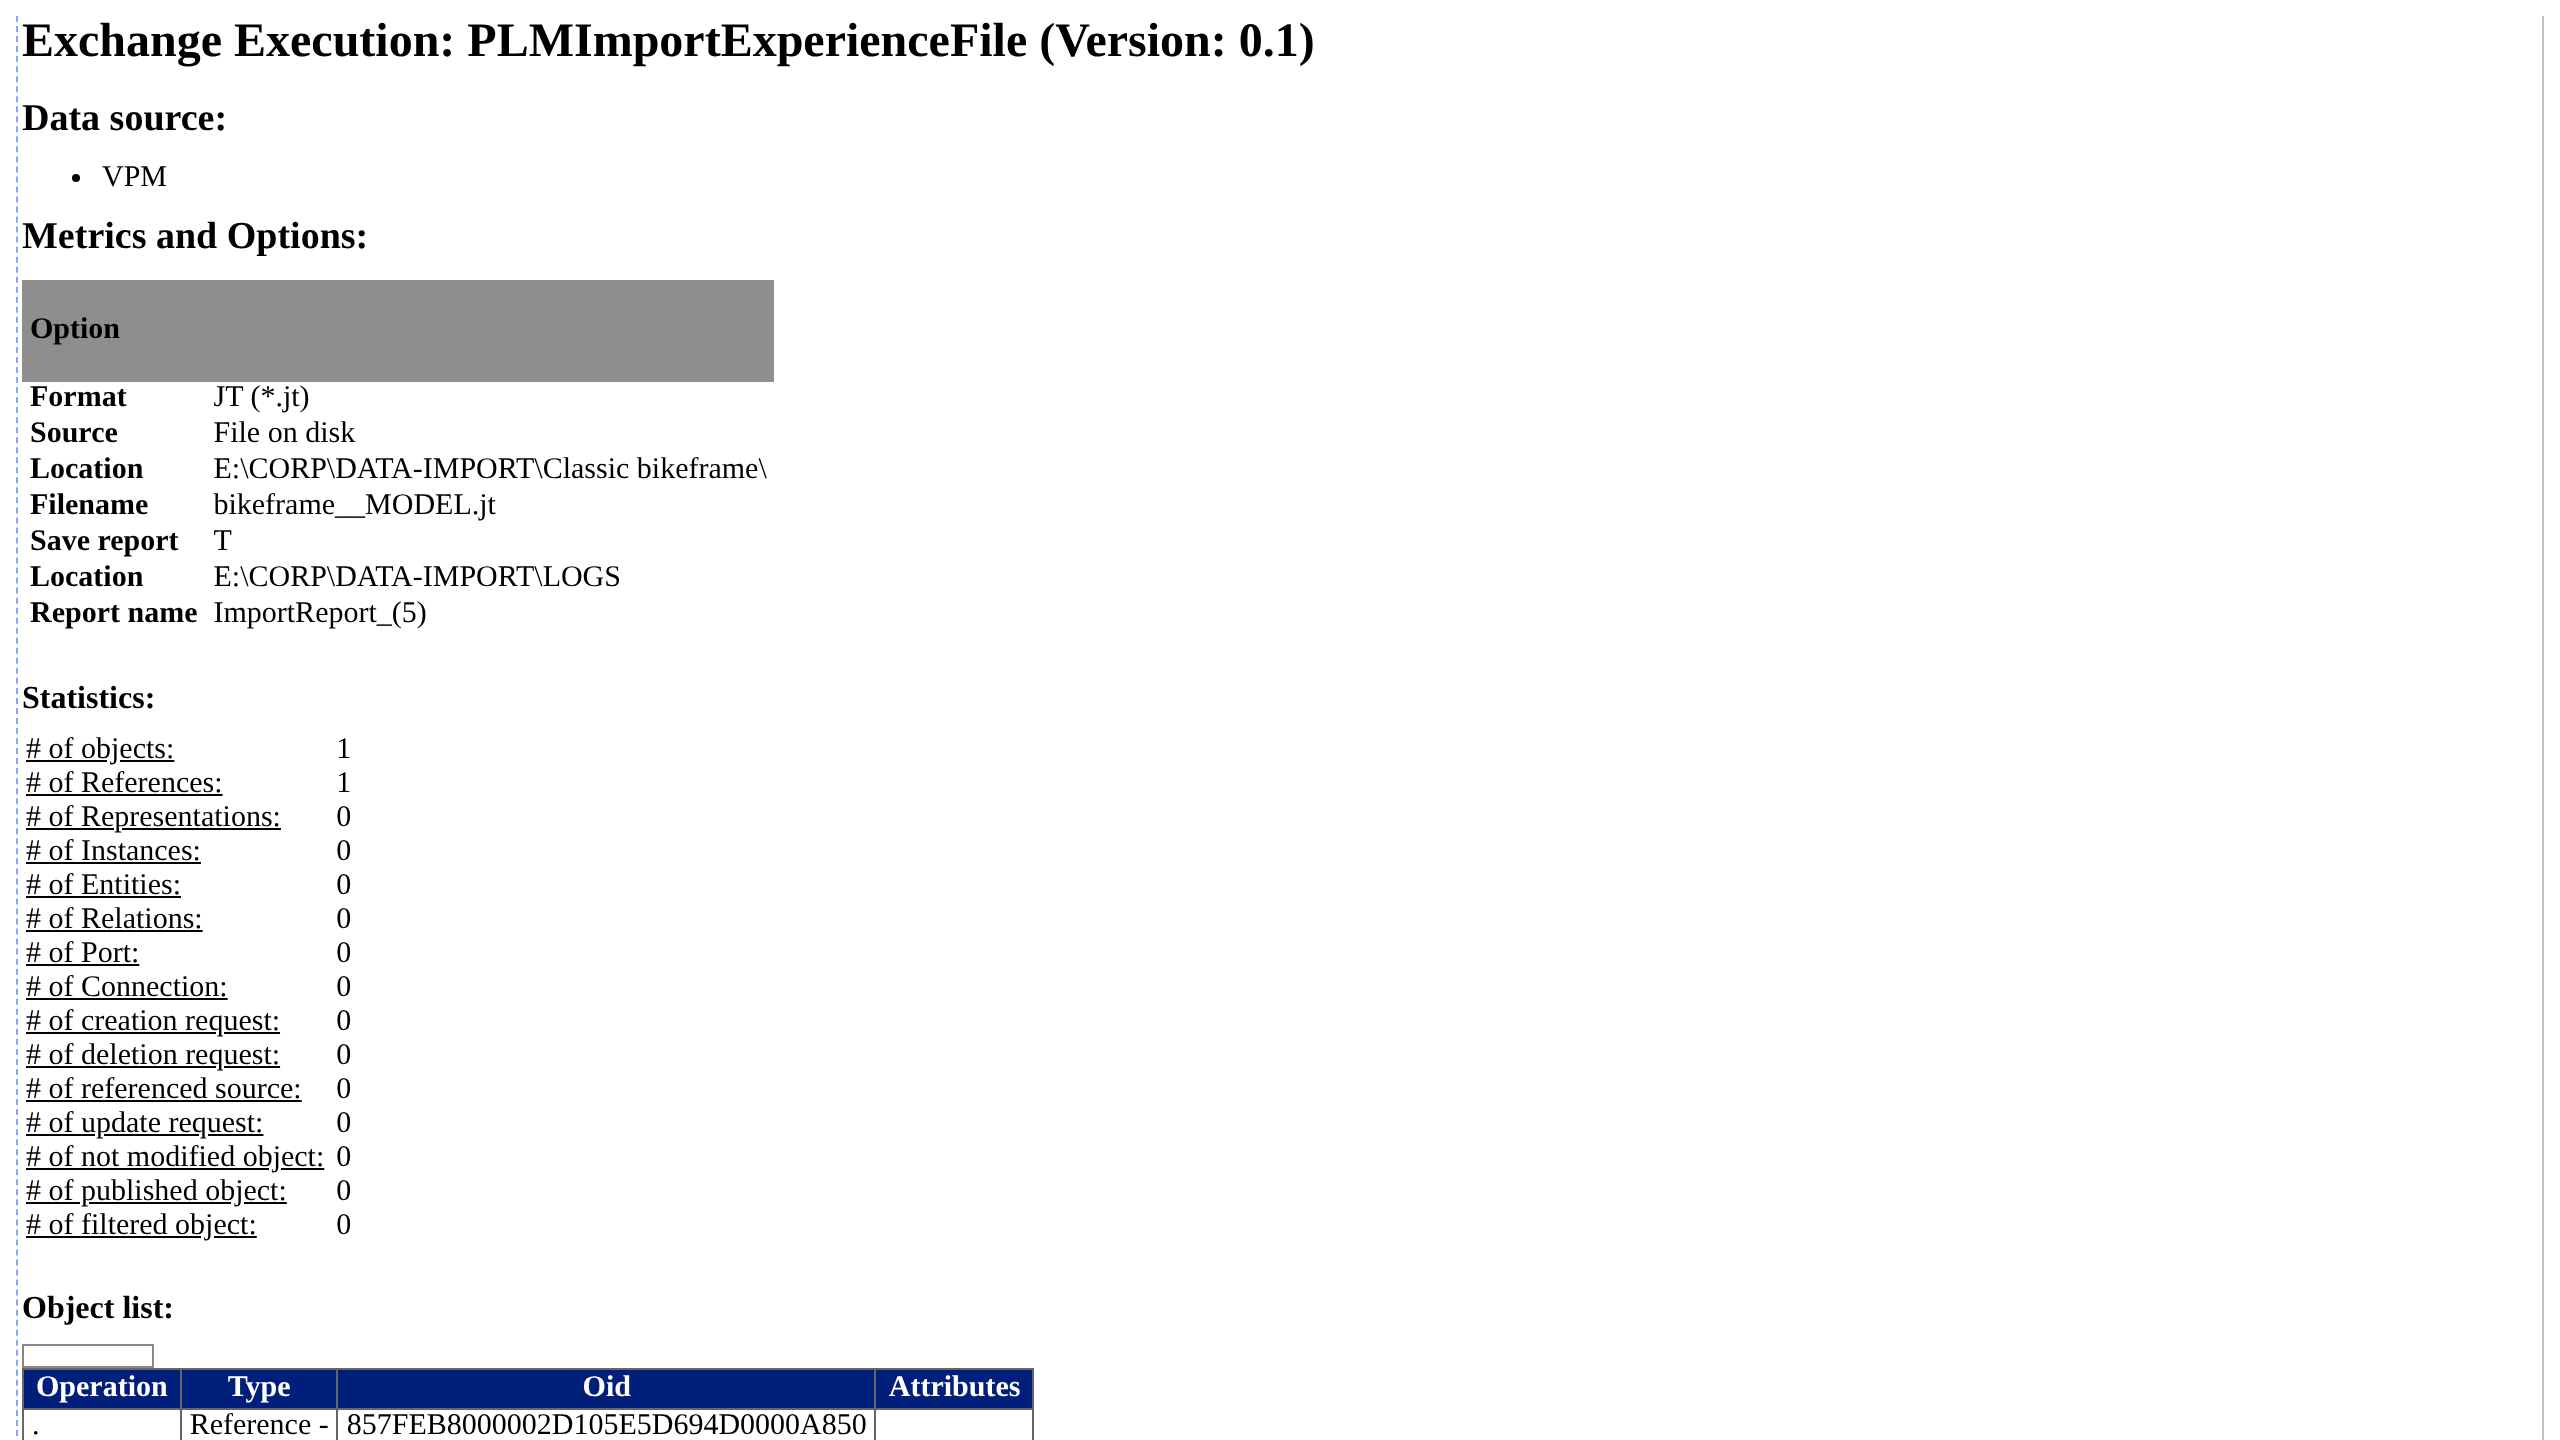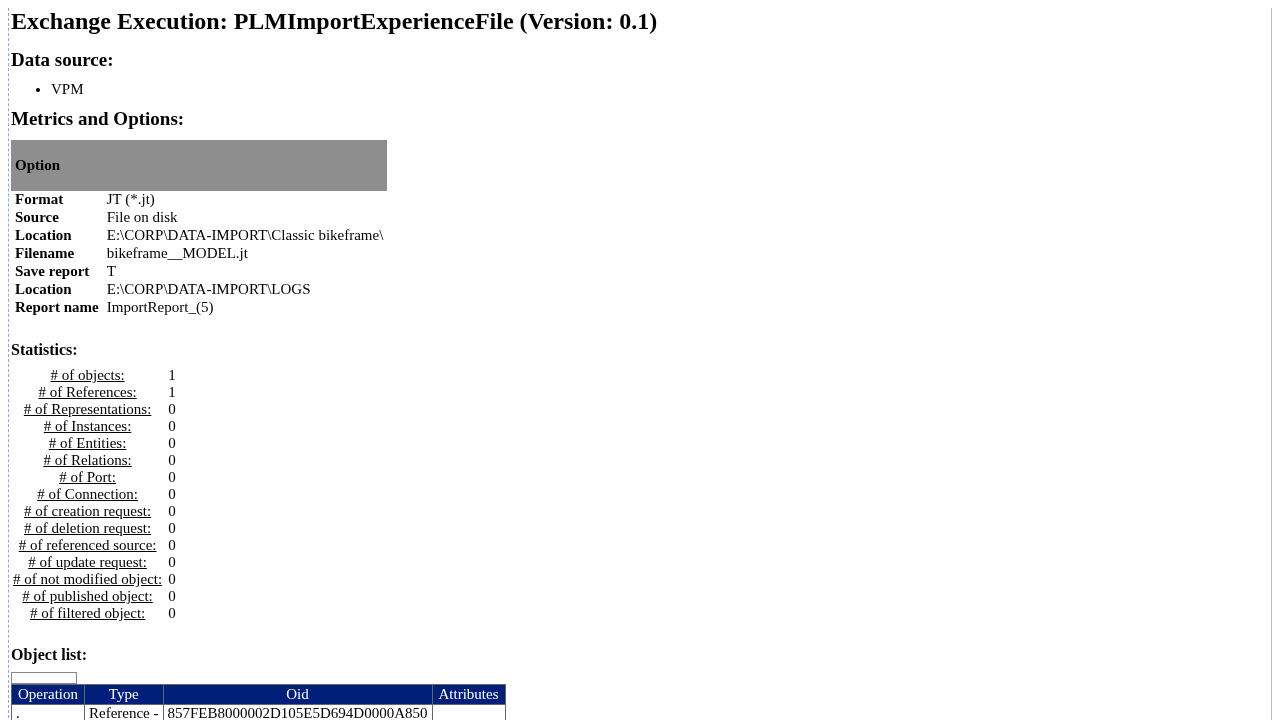--- a/index.html
+++ b/index.html
@@ -55,36 +55,35 @@
     font-weight: bold;
     white-space: nowrap;
   }
   .stats-table {
     margin-top: 4px;
   }
   .stats-table td {
     padding: 0px 4px 0px 2px;
     font-size: 15px;
     vertical-align: top;
-    text-align: center;
   }
   .stats-table td.slabel {
     text-decoration: underline;
     white-space: nowrap;
   }
   .obj-wrapper {
     margin-top: 6px;
   }
   .obj-table {
     border: 1px solid #777;
   }
   .obj-table th {
     background: #001f7a;
     color: #ffffff;
-    font-weight: normal;
+    font-weight: bold;
     text-align: center;
     padding: 1px 6px;
     font-size: 15px;
     border: 1px solid #666;
   }
   .obj-table td {
     padding: 0px 4px;
     font-size: 15px;
     border: 1px solid #666;
     background: #fff;

